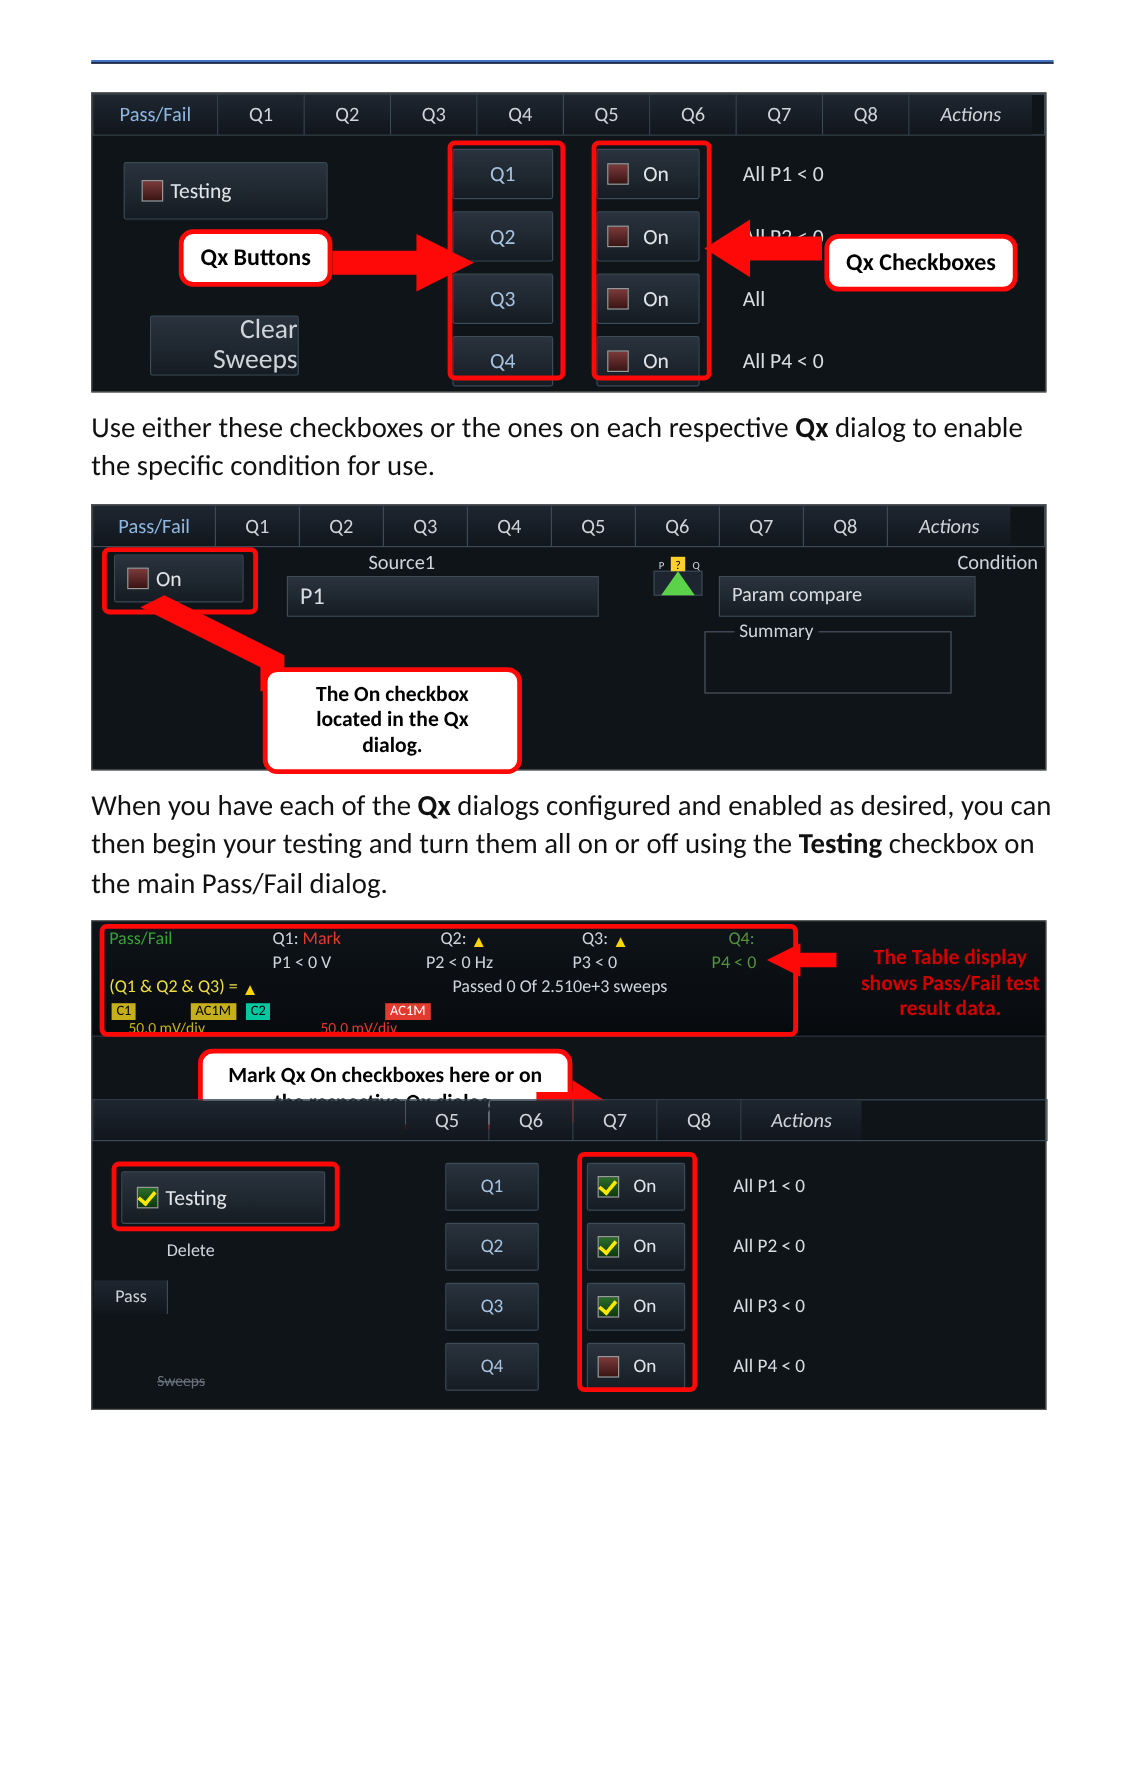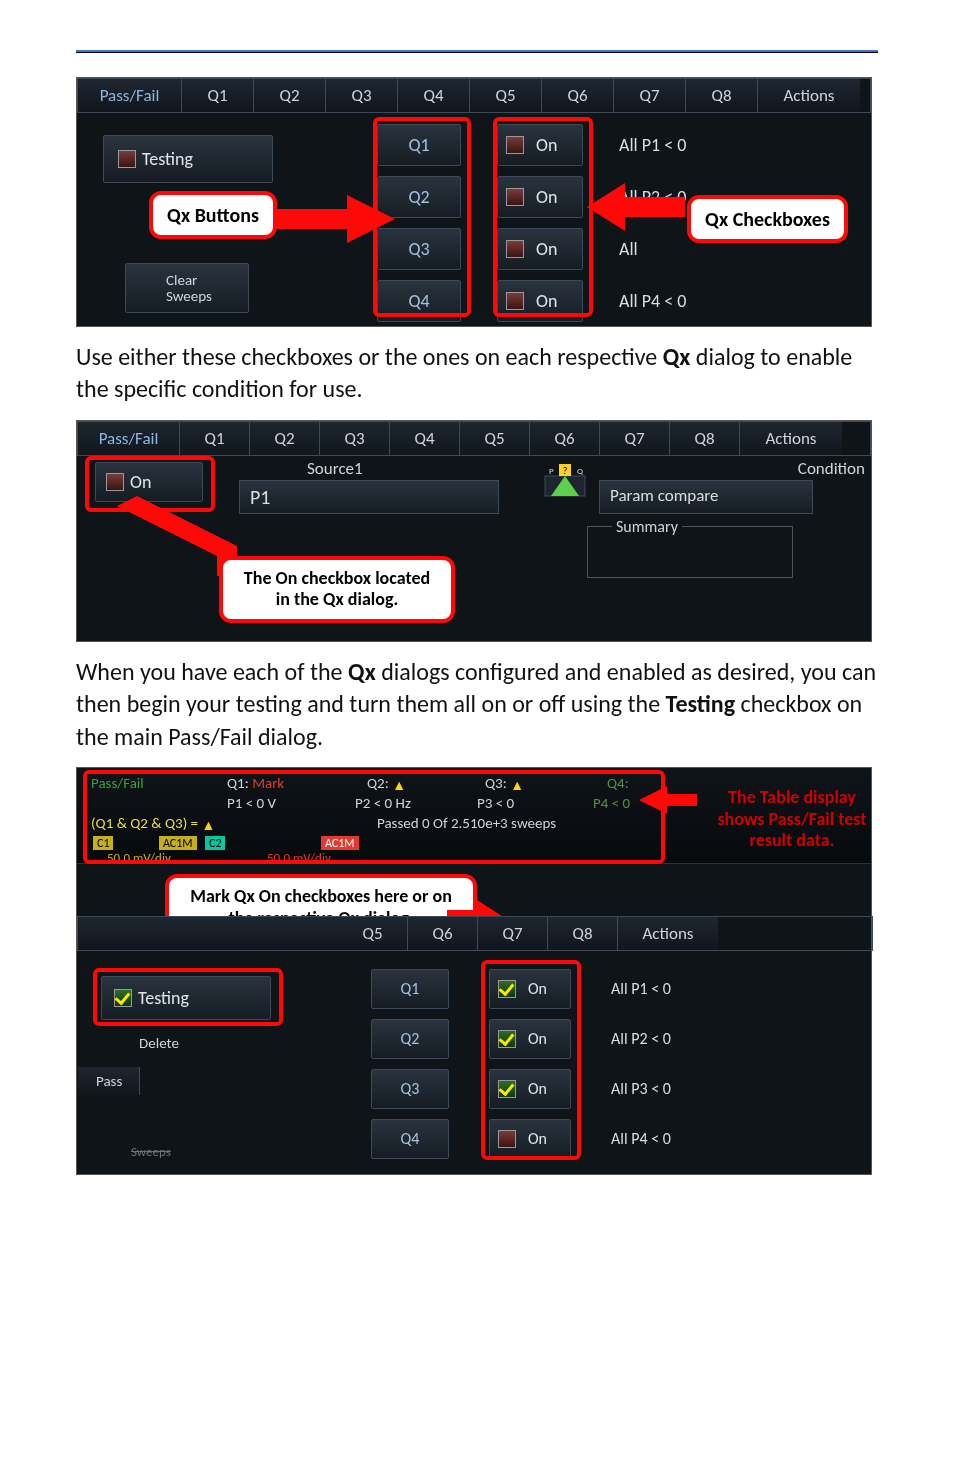--- a/index.html
+++ b/index.html
@@ -7,42 +7,42 @@
   .page { width: 954px; padding: 20px 76px 40px 76px; }
   .top-rule { height: 3px; background: #4472C4; border-bottom: 1px solid #000; margin: 30px 0 24px 0; }
   .body-text { font-size: 24px; color: #111; line-height: 1.35; margin: 14px 0; }
   .bold { font-weight: 700; }
 
   
   .scope { background: #000; border: 1px solid #555; position: relative; }
   .tabs { display: flex; border: 1px solid #3d4a57; }
   .tab { flex: 0 0 auto; border-right: 1px solid #3d4a57; font-size: 17px; color: #cfd4da; text-align: center; padding: 6px 0; background: linear-gradient(#1e2630,#11161d); }
   .tab.active { color: #8eb6e0; }
-  .tab.actions { color: #cfd4da; }
+  .tab.actions { color: #cfd4da; font-style: italic; }
   .dk { background: #0e1418; }
   .cb { display: inline-block; width: 18px; height: 18px; border: 1px solid #999; background: linear-gradient(#7b3a3a,#3a1414); vertical-align: middle; margin-right: 6px; }
   .cb.checked { background: linear-gradient(#2a6d2a,#0c3a0c); position: relative; }
   .cb.checked::after { content: ""; position: absolute; left: 3px; top: 0px; width: 6px; height: 11px; border: solid #ffe800; border-width: 0 3px 3px 0; transform: rotate(40deg); }
   .lbl { color: #e1e5ea; font-size: 18px; vertical-align: middle; }
   .qbtn { width: 84px; height: 42px; background: linear-gradient(#2a333e,#151c23); border: 1px solid #3d4a57; color: #a6c2df; font-size: 18px; text-align: center; line-height: 40px; border-radius: 2px; }
   .onbox { display: flex; align-items: center; gap: 6px; width: 86px; height: 42px; background: linear-gradient(#2a333e,#151c23); border: 1px solid #3d4a57; border-radius: 2px; padding: 0 8px; }
   .allcell { color: #d9dde2; font-size: 18px; display: flex; align-items: center; height: 42px; }
   .redbox { border: 4px solid #ff0808; border-radius: 6px; position: absolute; pointer-events: none; }
   .callout { position: absolute; background: #fff; color: #000; font-weight: 700; font-size: 20px; padding: 8px 14px; border: 4px solid #ff0808; border-radius: 12px; text-align: center; line-height: 1.2; margin-left: 20px; }
   .callout.sml { font-size: 18px; }
   svg.arrow { position: absolute; overflow: visible; pointer-events:none; }
 
   
   .p1 { width: 796px; height: 250px; margin-top: 6px; }
   .p1 .tab { width: 72px; }
   .p1 .tab:first-child { width: 104px; }
   .p1 .tab:last-child { width: 102px; border-right: none; }
   .p1-body { position: relative; height: 206px; }
   .p1-testing { position: absolute; left: 26px; top: 22px; width: 170px; height: 48px; background: linear-gradient(#2a333e,#151c23); border: 1px solid #3d4a57; border-radius: 2px; display: flex; align-items: center; padding-left: 14px; }
-  .p1-clear { position: absolute; left: 48px; top: 150px; width: 124px; height: 50px; background: linear-gradient(#2a333e,#151c23); border: 1px solid #3d4a57; border-radius: 2px; color: #cfd4da; font-size: 15px; text-align: left; display: flex; flex-direction: column; justify-content: center; line-height: 1.1; padding-left: 40px; }
+  .p1-clear { position: absolute; left: 48px; top: 150px; width: 124px; height: 50px; background: linear-gradient(#2a333e,#151c23); border: 1px solid #3d4a57; border-radius: 2px; color: #cfd4da; font-size: 23px; text-align: right; display: flex; flex-direction: column; justify-content: center; line-height: 1.1; padding-left: 40px; }
   .p1-grid { position: absolute; left: 300px; top: 6px; }
   .p1-row { display: flex; align-items: center; gap: 36px; height: 52px; }
 
   
   .p2 { width: 796px; height: 222px; margin-top: 4px; }
   .p2 .tab { width: 70px; }
   .p2 .tab:first-child { width: 102px; }
   .p2 .tab:last-child { width: 102px; border-right: none; }
   .p2-body { position: relative; height: 178px; }
   .p2-on { position: absolute; left: 18px; top: 6px; width: 108px; height: 40px; background: linear-gradient(#2a333e,#151c23); border: 1px solid #3d4a57; border-radius: 2px; display: flex; align-items: center; padding-left: 10px; }
@@ -206,21 +206,21 @@
       <div class="p2-param">Param compare</div>
 
       <div class="p2-summary">
         <span class="t">Summary</span>
       </div>
 
       <div class="redbox" style="left:8px; top:0px; width:130px; height:56px;"></div>
       <svg class="arrow" style="left:40px; top:40px;" width="140" height="80">
         <polygon points="120,80 120,50 20,0 0,10 100,60 100,80" fill="#ff0808"></polygon>
       </svg>
-      <div class="callout sml" style="left:122px; top:100px; width:236px;">The On checkbox located in the Qx dialog.</div>
+      <div class="callout sml" style="left:122px; top:100px; width:216px;">The On checkbox located in the Qx dialog.</div>
     </div>
   </div>
 
   <p class="body-text">
     <span>When you have each of the </span><span class="bold">Qx</span><span> dialogs configured and enabled as desired, you can then begin your testing and turn them all on or off using the </span><span class="bold">Testing</span><span> checkbox on the main Pass/Fail dialog.</span>
   </p>
 
   <div class="scope p3 dk">
     <div class="p3-top">
       <span class="hdr p3-green" style="left:14px; top:6px;">Pass/Fail</span>

